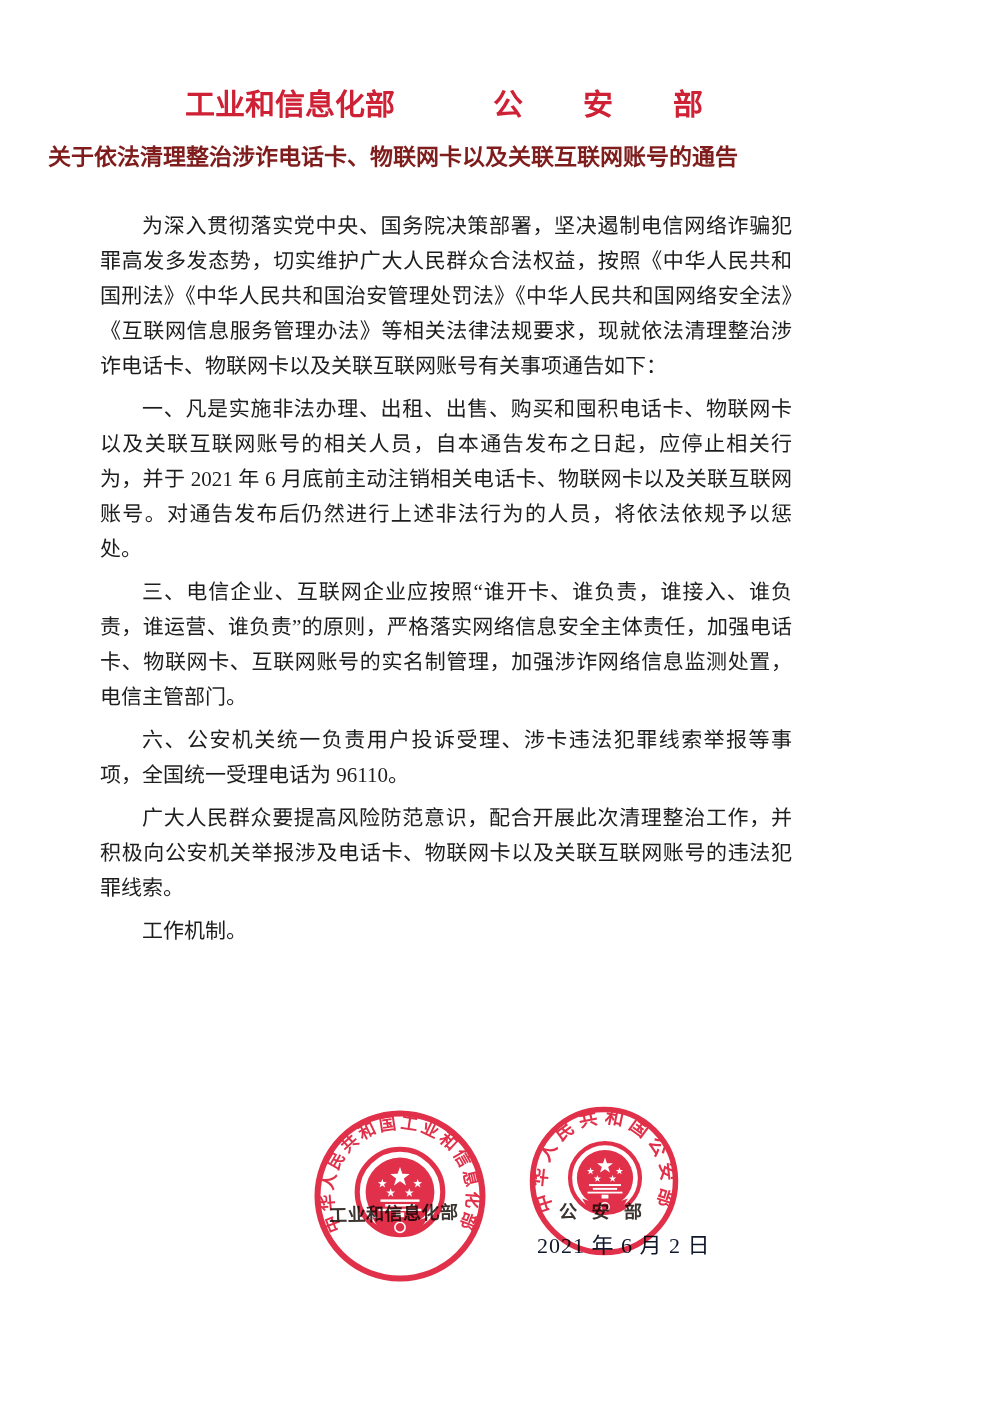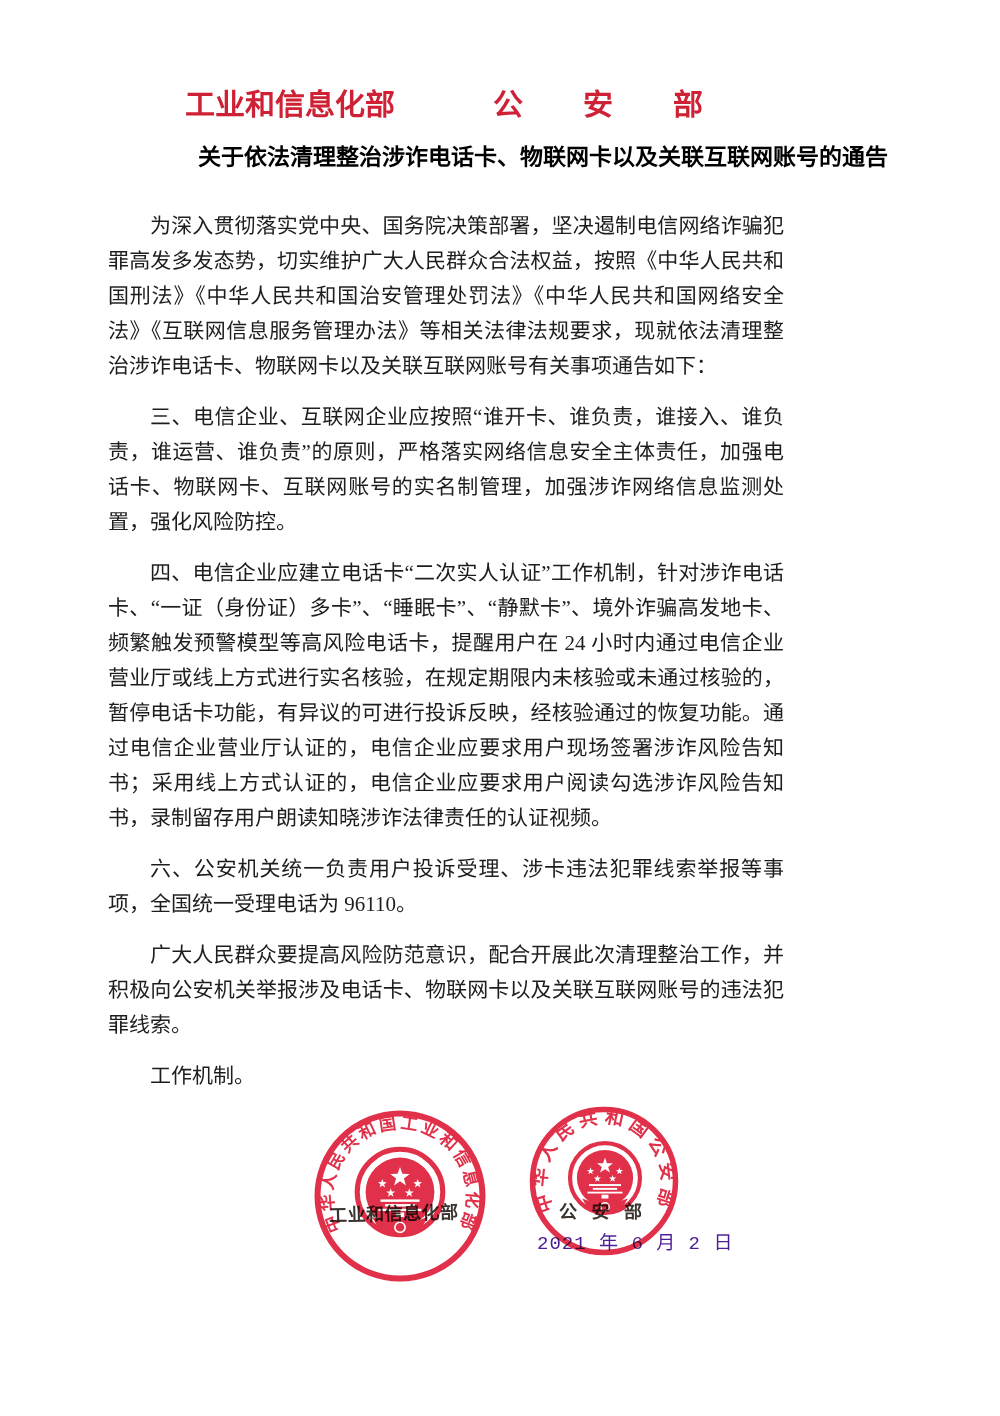--- a/index.html
+++ b/index.html
@@ -7,56 +7,56 @@
     position:relative; width:888px; height:1416px; background:#ffffff;
     font-family:"Liberation Serif","DejaVu Serif",serif; color:#1d1d1d;
     overflow:hidden;
   }
   .header-row {
     padding-top:88px; display:flex; justify-content:center; align-items:baseline;
     gap:98px; color:#cf2135; font-weight:bold; font-size:30px; line-height:34px;
     white-space:pre;
   }
   .doc-title {
-    margin-top:20px; text-align:right; font-size:23px; font-weight:bold;
-    color:#000000; line-height:31px;
+    margin-top:20px; text-align:left; font-size:23px; font-weight:bold;
+    color:#7f1d1d; line-height:31px;margin-left:48px;
   }
   .body-text {
     margin:36px 88px 0 92px; font-size:21px; line-height:35px;
     text-align:justify; text-justify:inter-ideograph;
   }
-  .body-text p { margin:16px; text-indent:2em; }
+  .body-text p { margin:8px; text-indent:2em; }
   .seal-svg { position:absolute; left:310px; top:1095px; width:380px; height:200px; }
   .seal-sig {
     position:absolute; color:#3b342f; mix-blend-mode:multiply; white-space:pre;
     font-weight:bold; z-index:3;
   }
   .sig-miit { left:329px; top:1199px; font-size:18px; letter-spacing:0.5px; transform:rotate(-1.5deg); }
   .sig-mps  { left:559px; top:1197px; font-size:18px; letter-spacing:5px; }
   .seal-date {
-    position:absolute; left:537px; top:1227px; font-size:19px; letter-spacing:1px;
-    color:#4c1d95; mix-blend-mode:multiply; white-space:pre; z-index:3;font-family:Liberation Mono, monospace;
+    position:absolute; left:537px; top:1227px; font-size:22px; letter-spacing:1px;
+    color:#0f172a; mix-blend-mode:multiply; white-space:pre; z-index:3;
   }
   .ring-text { font-family:"Liberation Serif","DejaVu Serif",serif; font-weight:bold; fill:#e13049; }
 </style>
 </head>
 <body>
 
 <div class="page">
 
   <div class="header-row">
     <span>工业和信息化部</span><span>公　　安　　部</span>
   </div>
 
   <div class="doc-title">关于依法清理整治涉诈电话卡、物联网卡以及关联互联网账号的通告</div>
 
   <div class="body-text">
     <p>为深入贯彻落实党中央、国务院决策部署，坚决遏制电信网络诈骗犯罪高发多发态势，切实维护广大人民群众合法权益，按照《中华人民共和国刑法》《中华人民共和国治安管理处罚法》《中华人民共和国网络安全法》《互联网信息服务管理办法》等相关法律法规要求，现就依法清理整治涉诈电话卡、物联网卡以及关联互联网账号有关事项通告如下：</p>
-    <p>三、电信企业、互联网企业应按照“谁开卡、谁负责，谁接入、谁负责，谁运营、谁负责”的原则，严格落实网络信息安全主体责任，加强电话卡、物联网卡、互联网账号的实名制管理，加强涉诈网络信息监测处置，强化风险防控。</p>
-    <p>四、电信企业应建立电话卡“二次实人认证”工作机制，针对涉诈电话卡、“一证（身份证）多卡”、“睡眠卡”、“静默卡”、境外诈骗高发地卡、频繁触发预警模型等高风险电话卡，提醒用户在 24 小时内通过电信企业营业厅或线上方式进行实名核验，在规定期限内未核验或未通过核验的，暂停电话卡功能，有异议的可进行投诉反映，经核验通过的恢复功能。通过电信企业营业厅认证的，电信企业应要求用户现场签署涉诈风险告知书；采用线上方式认证的，电信企业应要求用户阅读勾选涉诈风险告知书，录制留存用户朗读知晓涉诈法律责任的认证视频。</p>
+    <p>一、凡是实施非法办理、出租、出售、购买和囤积电话卡、物联网卡以及关联互联网账号的相关人员，自本通告发布之日起，应停止相关行为，并于 2021 年 6 月底前主动注销相关电话卡、物联网卡以及关联互联网账号。对通告发布后仍然进行上述非法行为的人员，将依法依规予以惩处。</p>
+    <p>三、电信企业、互联网企业应按照“谁开卡、谁负责，谁接入、谁负责，谁运营、谁负责”的原则，严格落实网络信息安全主体责任，加强电话卡、物联网卡、互联网账号的实名制管理，加强涉诈网络信息监测处置，电信主管部门。</p>
     <p>六、公安机关统一负责用户投诉受理、涉卡违法犯罪线索举报等事项，全国统一受理电话为 96110。</p>
     <p>广大人民群众要提高风险防范意识，配合开展此次清理整治工作，并积极向公安机关举报涉及电话卡、物联网卡以及关联互联网账号的违法犯罪线索。</p>
     <p>工作机制。</p>
   </div>
 
   <svg class="seal-svg" viewBox="0 0 380 200">
     <defs>
       <polygon id="star" points="0,-1 0.235,-0.324 0.951,-0.309 0.38,0.124 0.588,0.809 0,0.4 -0.588,0.809 -0.38,0.124 -0.951,-0.309 -0.235,-0.324" fill="#ffffff"></polygon>
       <g id="emblem">
         <circle r="46" fill="none" stroke="#e13049" stroke-width="5.5"></circle>

